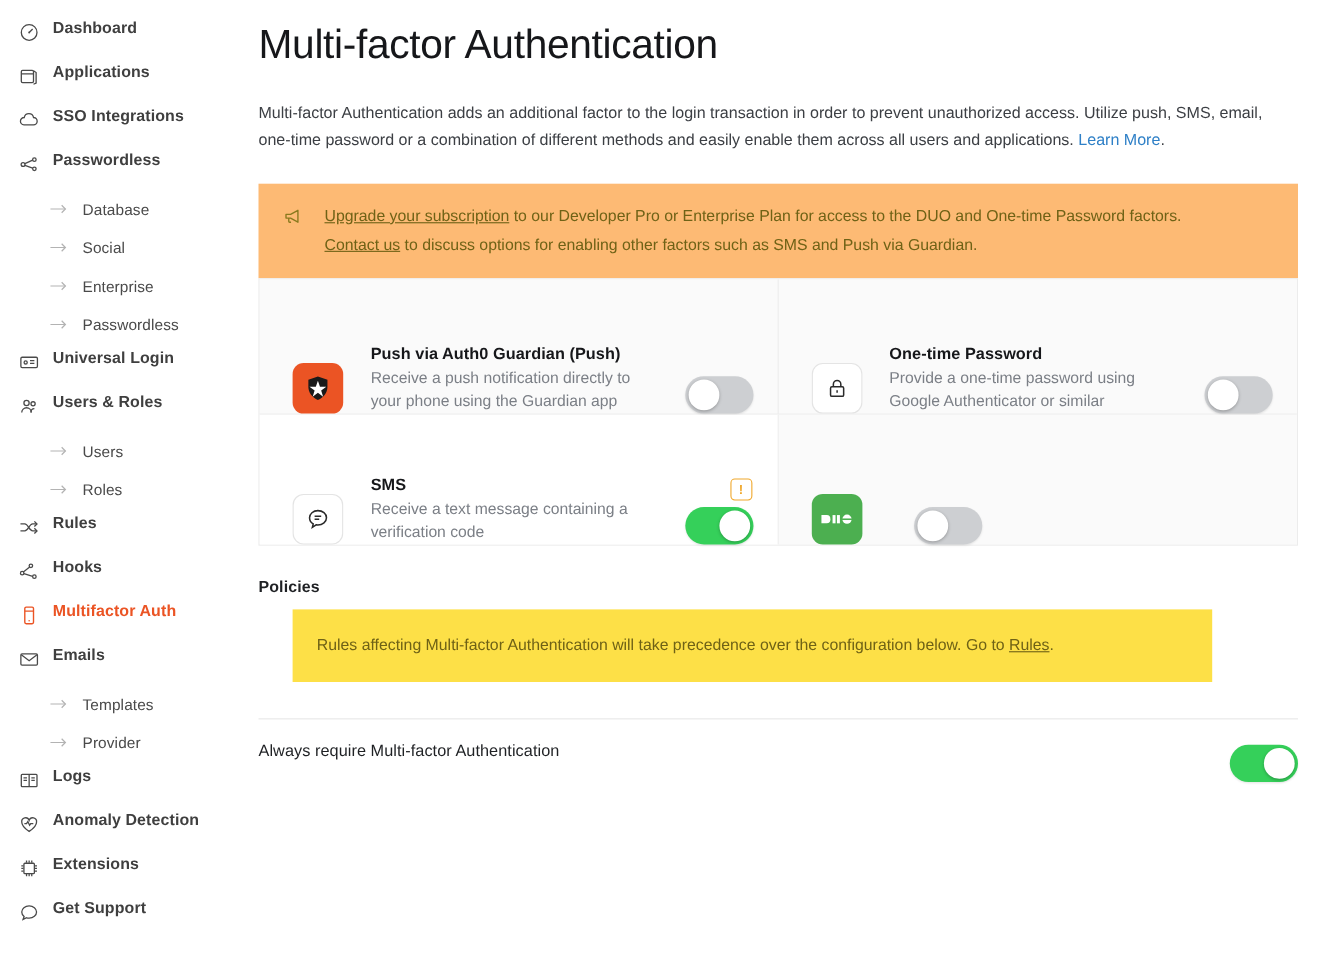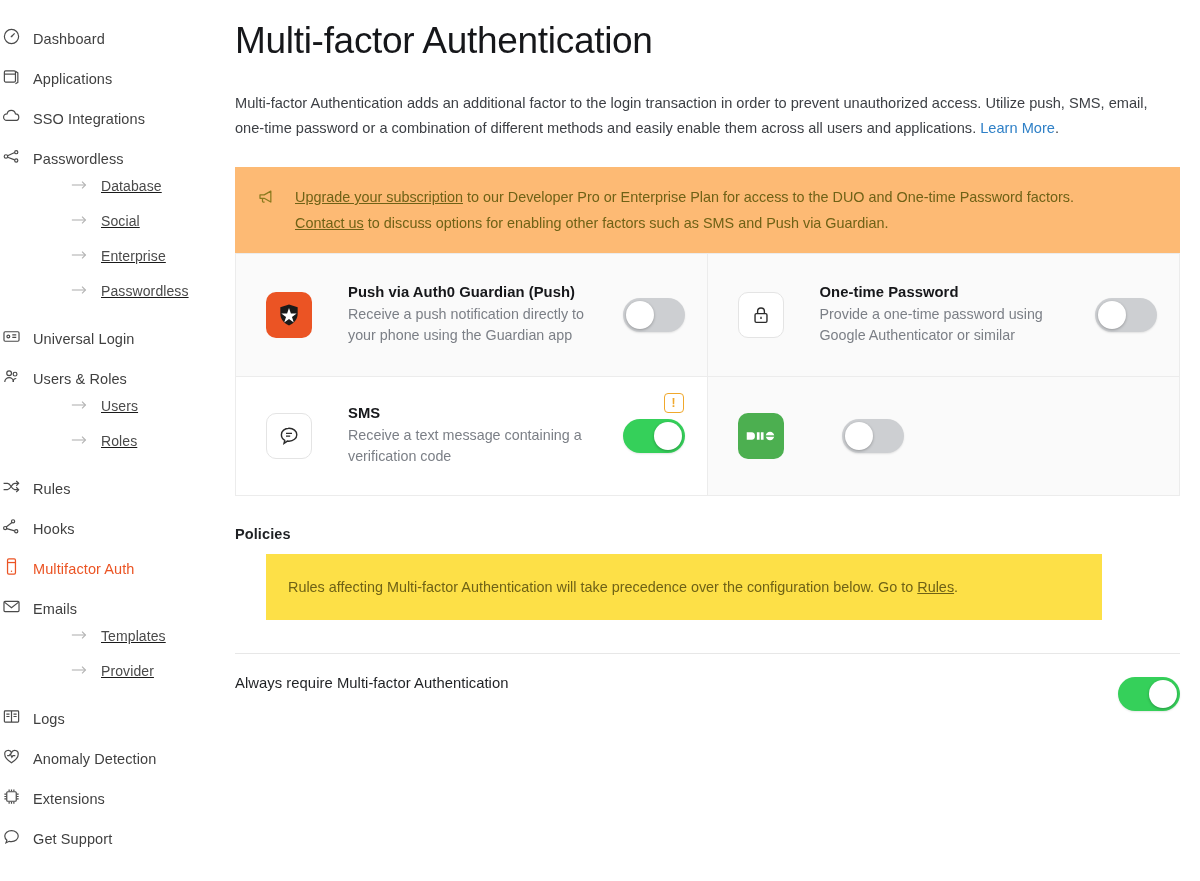--- a/index.html
+++ b/index.html
@@ -16,46 +16,48 @@
 
   
   .sidebar {
     width: 235px;
     flex: 0 0 235px;
     background: #ffffff;
     padding-top: 18px;
   }
   .nav-item {
     display: flex;
-    align-items: flex-end;
+    align-items: flex-start;
     height: 29px;
+    padding-left: 15px;
     margin-bottom: 11px;
     cursor: pointer;
     color: #3f3f3f;
+    font-weight: bold;
   }
   .nav-item .ico {
     width: 22px; height: 22px;
     flex: 0 0 22px;
     display: flex; align-items: center; justify-content: center;
     margin-right: 11px;
   }
   .nav-item .label {
     font-size: 14.5px;
     letter-spacing: 0.1px;
     white-space: nowrap;
   }
   .nav-item.active .label { color: #eb5424; }
   .nav-item.active .ico svg { stroke: #eb5424; }
   .nav-sub {
     display: flex;
+    align-items: center;
     height: 24px;
-    padding-left: 71px;
+    padding-left: 45px;
     margin-bottom: 11px;
     cursor: pointer;
-    text-decoration: underline;
   }
   .nav-sub .arrow {
     width: 17px; height: 14px;
     flex: 0 0 17px;
     margin-right: 13px;
     display: flex; align-items: center;
   }
   .nav-sub .label {
     font-size: 14px;
     color: #4a4a4a;
@@ -125,27 +127,26 @@
   .grid {
     width: 945px;
     display: grid;
     grid-template-columns: 1fr 1fr;
     grid-template-rows: 123px 118px;
     border: 1px solid #ececec;
     background: #fafafa;
   }
   .cell {
     display: flex;
-    align-items: center;
+    align-items: flex-end;
     padding: 0 22px 0 30px;
     border-right: 1px solid #ececec;
     border-bottom: 1px solid #ececec;
     background: #fafafa;
     position: relative;
-    gap: 11px;
   }
   .cell:nth-child(2), .cell:nth-child(4) { border-right: none; }
   .cell:nth-child(3), .cell:nth-child(4) { border-bottom: none; }
   .cell.white { background: #ffffff; }
 
   .f-icon {
     flex: 0 0 46px;
     width: 46px; height: 46px;
     border-radius: 10px;
     display: flex; align-items: center; justify-content: center;

